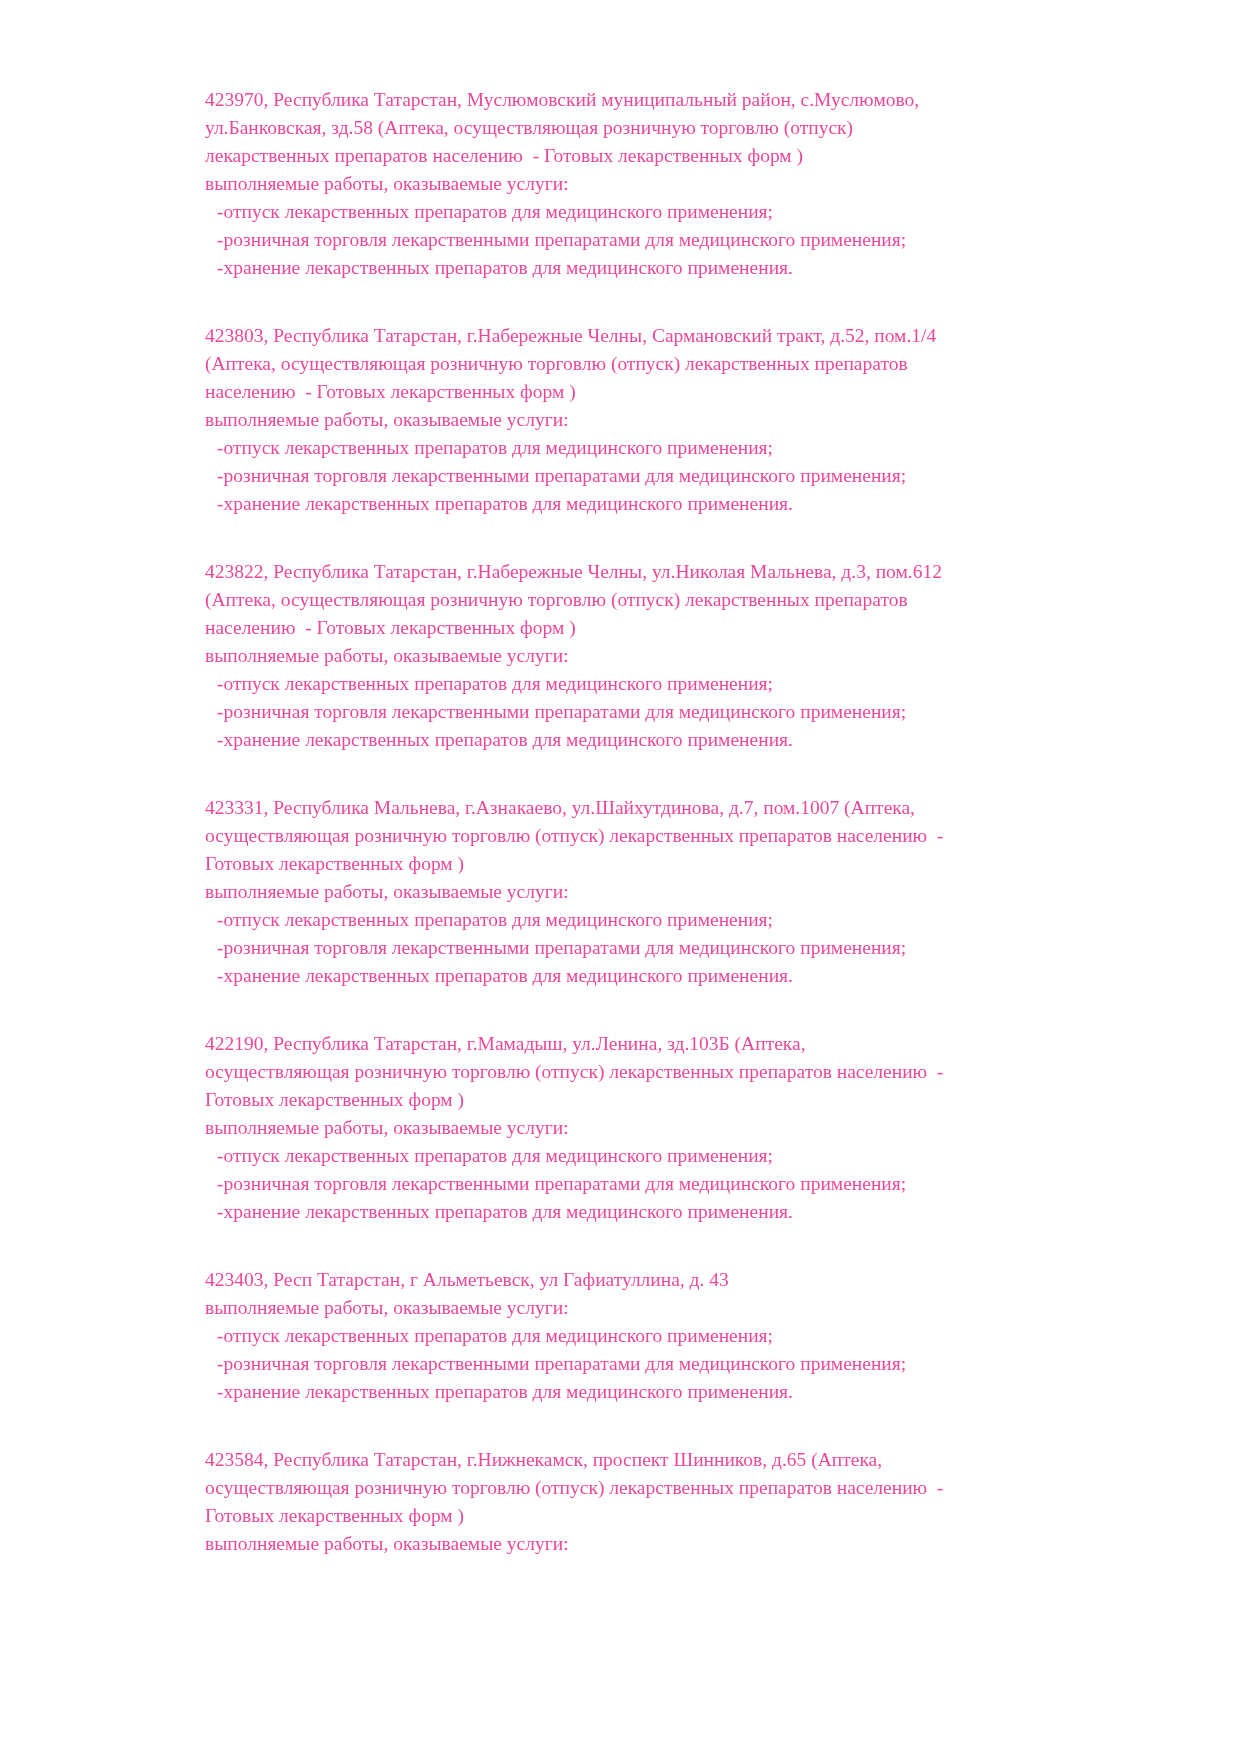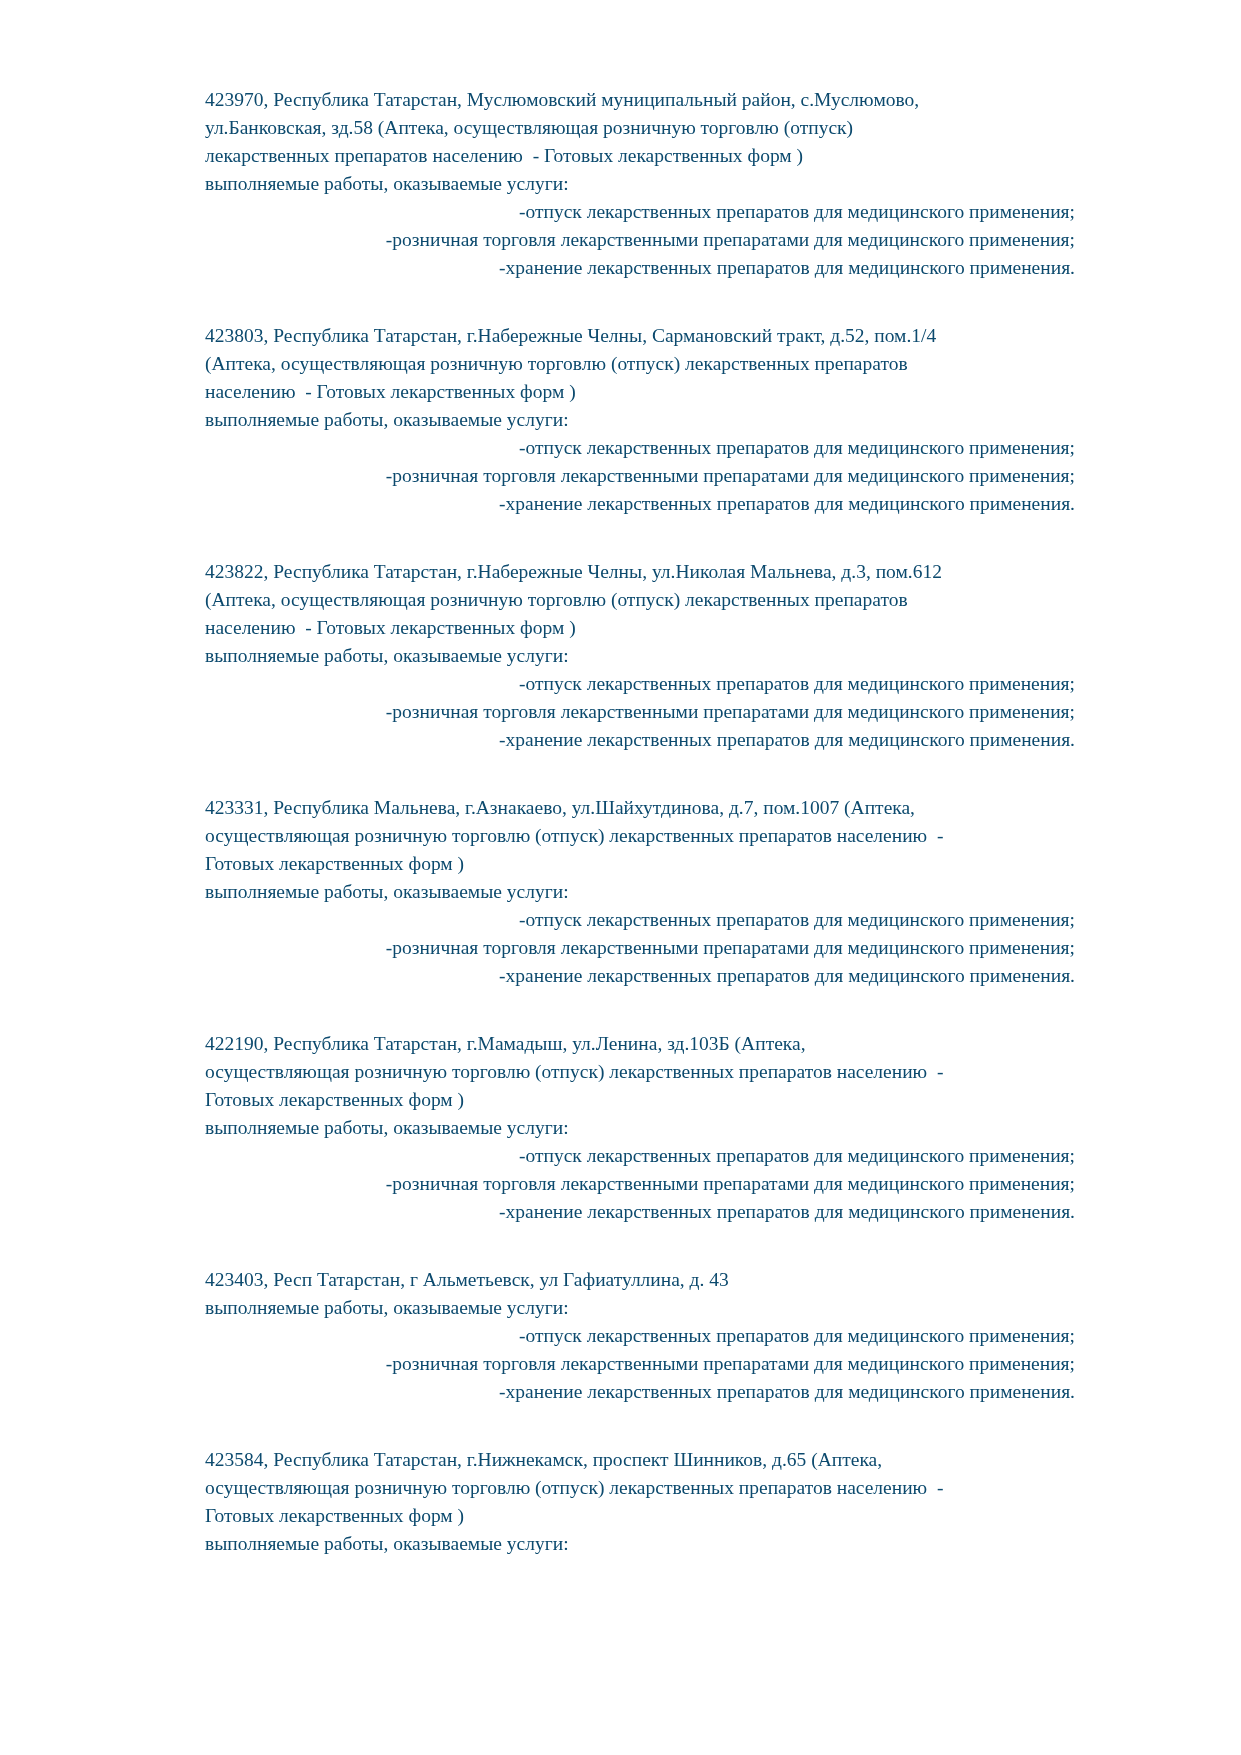--- a/index.html
+++ b/index.html
@@ -14,39 +14,38 @@
     overflow: hidden;
   }
   .doc-content {
     position: absolute;
     left: 205px;
     top: 86px;
     width: 870px;
     font-family: "Liberation Serif", "DejaVu Serif", serif;
     font-size: 19.5px;
     line-height: 28px;
-    color: #0c4a6e;
+    color: #ec4899;
     text-align: left;
   }
   .entry {
     margin: 0 0 40px 0;
   }
   .entry:last-child {
     margin-bottom: 5px;
   }
   .address {
     white-space: pre-wrap;
   }
   .works-label {
     white-space: pre-wrap;
   }
   .service {
     padding-left: 12px;
     white-space: pre-wrap;
-    text-align: right;
   }
 </style>
 </head>
 <body style="background: rgb(255, 255, 255);">
 
 <div class="doc-content">
 
   <div class="entry">
     <div class="address">423970, Республика Татарстан, Муслюмовский муниципальный район, с.Муслюмово,
 ул.Банковская, зд.58 (Аптека, осуществляющая розничную торговлю (отпуск)

